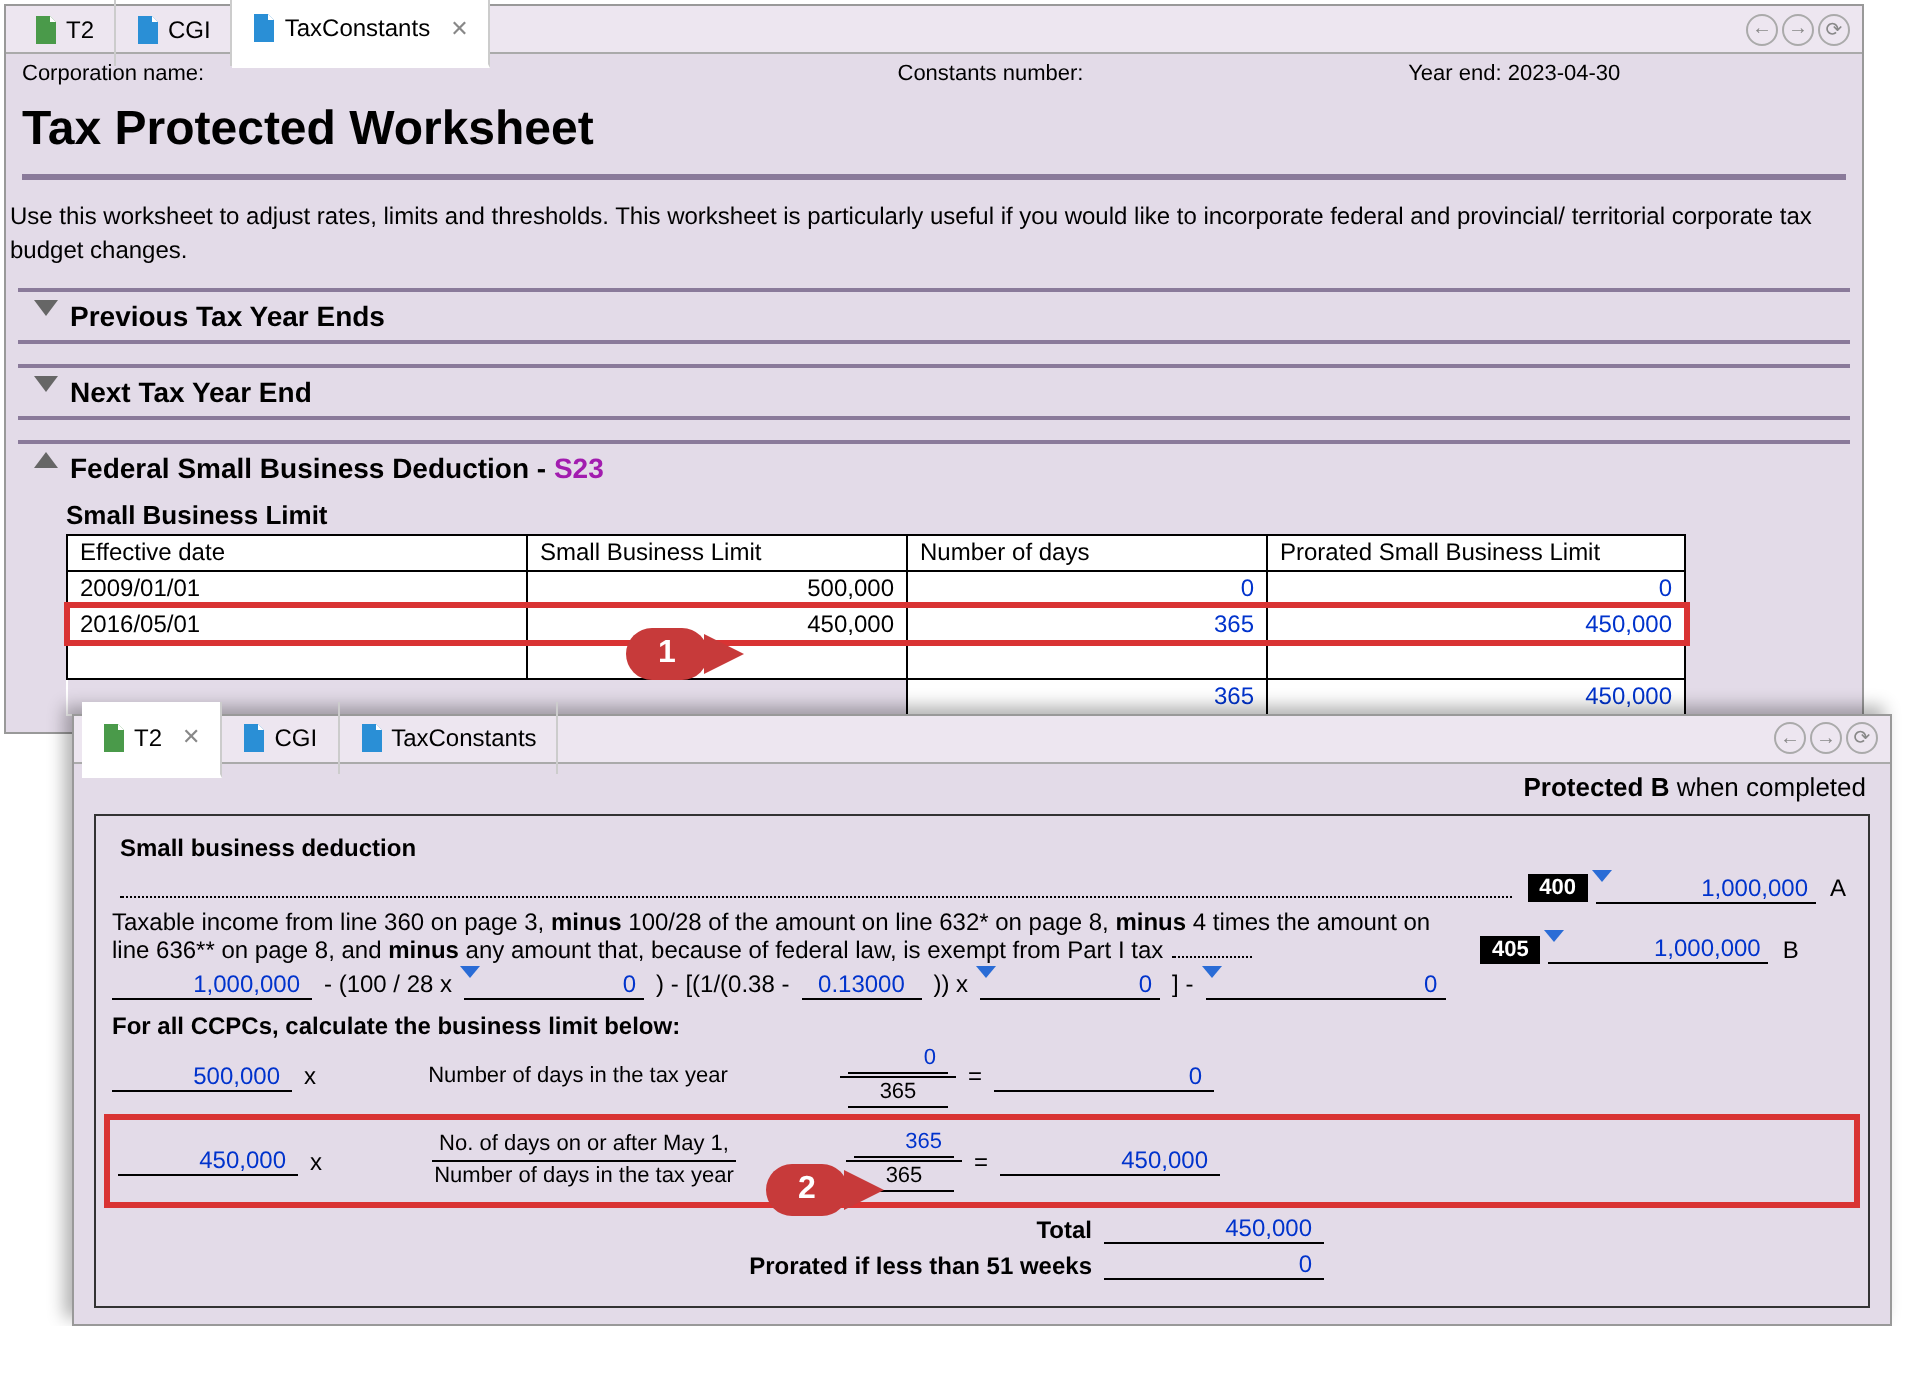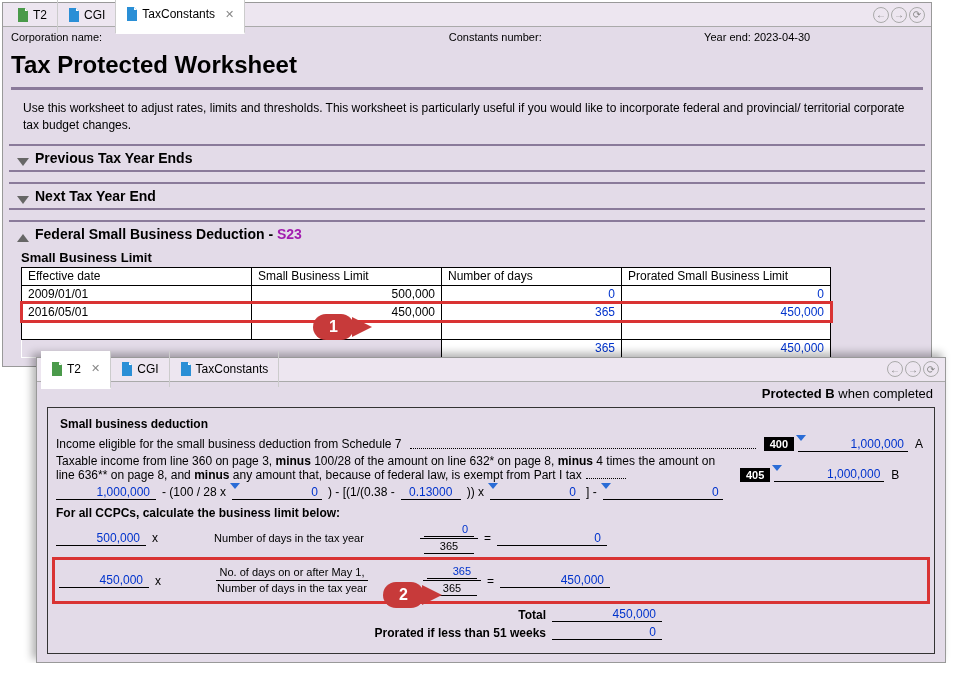--- a/index.html
+++ b/index.html
@@ -17,29 +17,29 @@
   .tabbar-right { margin-left: auto; padding-right: 6px; display: flex; gap: 2px; color: #888; }
   .nav-btn { width: 16px; height: 16px; border: 1px solid #aaa; border-radius: 50%; display: inline-flex; align-items: center; justify-content: center; font-size: 10px; cursor: pointer; }
   
   .info-row { display: flex; padding: 4px 8px; font-size: 11px; }
   .info-left { flex: 0 0 48%; }
   .info-mid { flex: 0 0 28%; }
   .info-right { flex: 0 0 24%; }
   
   .page-title { font-size: 24px; font-weight: bold; padding: 4px 8px 8px; }
   .hr-thick { border: none; border-top: 3px solid #8a7a9a; margin: 0 8px; }
-  .desc { padding: 10px 20px; font-size: 12px; line-height: 1.4; }
-  
-  .section-hdr { display: flex; align-items: flex-end; gap: 6px; padding: 4px 8px; font-weight: bold; font-size: 14px; border-top: 2px solid #8a7a9a; border-bottom: 2px solid #8a7a9a; margin: 0 6px; }
+  .desc { padding: 10px 2px; font-size: 12px; line-height: 1.4; }
+  
+  .section-hdr { display: flex; align-items: flex-start; gap: 6px; padding: 4px 8px; font-weight: bold; font-size: 14px; border-top: 2px solid #8a7a9a; border-bottom: 2px solid #8a7a9a; margin: 0 6px; }
   .chev { width: 0; height: 0; display: inline-block; }
   .chev-down { border-left: 6px solid transparent; border-right: 6px solid transparent; border-top: 8px solid #666; }
   .chev-up { border-left: 6px solid transparent; border-right: 6px solid transparent; border-bottom: 8px solid #666; }
   .sec-link { color: #a21caf; }
   
-  .tbl-wrap { padding: 4px 18px 8px; }
+  .tbl-wrap { padding: 4px 18px 8px; margin-left: 12px; }
   .tbl-title { font-weight: bold; font-size: 13px; margin-bottom: 2px; }
   .tbl { width: 810px; border-collapse: collapse; background: #fff; }
   .tbl th, .tbl td { border: 1px solid #000; padding: 1px 6px; font-size: 12px; font-weight: normal; text-align: left; height: 18px; }
   .tbl th { background: #fff; }
   .tbl .num { text-align: right; }
   .tbl .blue { color: #0033cc; }
   .hl-box { outline: 3px solid #d93333; outline-offset: -1px; }
   
   .callout { position: absolute; z-index: 20; }
   .callout-body { background: #c73a3a; color: #fff; font-weight: bold; font-size: 16px; padding: 4px 16px; border-radius: 14px; display: inline-block; position: relative; }
@@ -212,21 +212,20 @@
   <div class="protected">
     <b>Protected B</b><span> when completed</span>
   </div>
 
   <div class="form-body">
     <div class="fieldset">
       <span class="legend-text">Small business deduction</span>
       <div style="margin-top:-10px">
 
       <div class="form-line">
-        <span>Income eligible for the small business deduction from Schedule 7</span>
         <span class="dots"></span>
         <span class="lnbox">400</span>
         <span class="valfield wide"><span class="tri"></span><span>1,000,000</span></span>
         <span class="letter">A</span>
       </div>
 
       <div class="form-line" style="align-items:flex-end">
         <span style="max-width:680px">
           <span>Taxable income from line 360 on page 3, </span><b>minus</b><span> 100/28 of the amount on line 632* on page 8, </span><b>minus</b><span> 4 times the amount on line 636** on page 8, and </span><b>minus</b><span> any amount that, because of federal law, is exempt from Part I tax</span><span class="dots-short"></span>
         </span>

